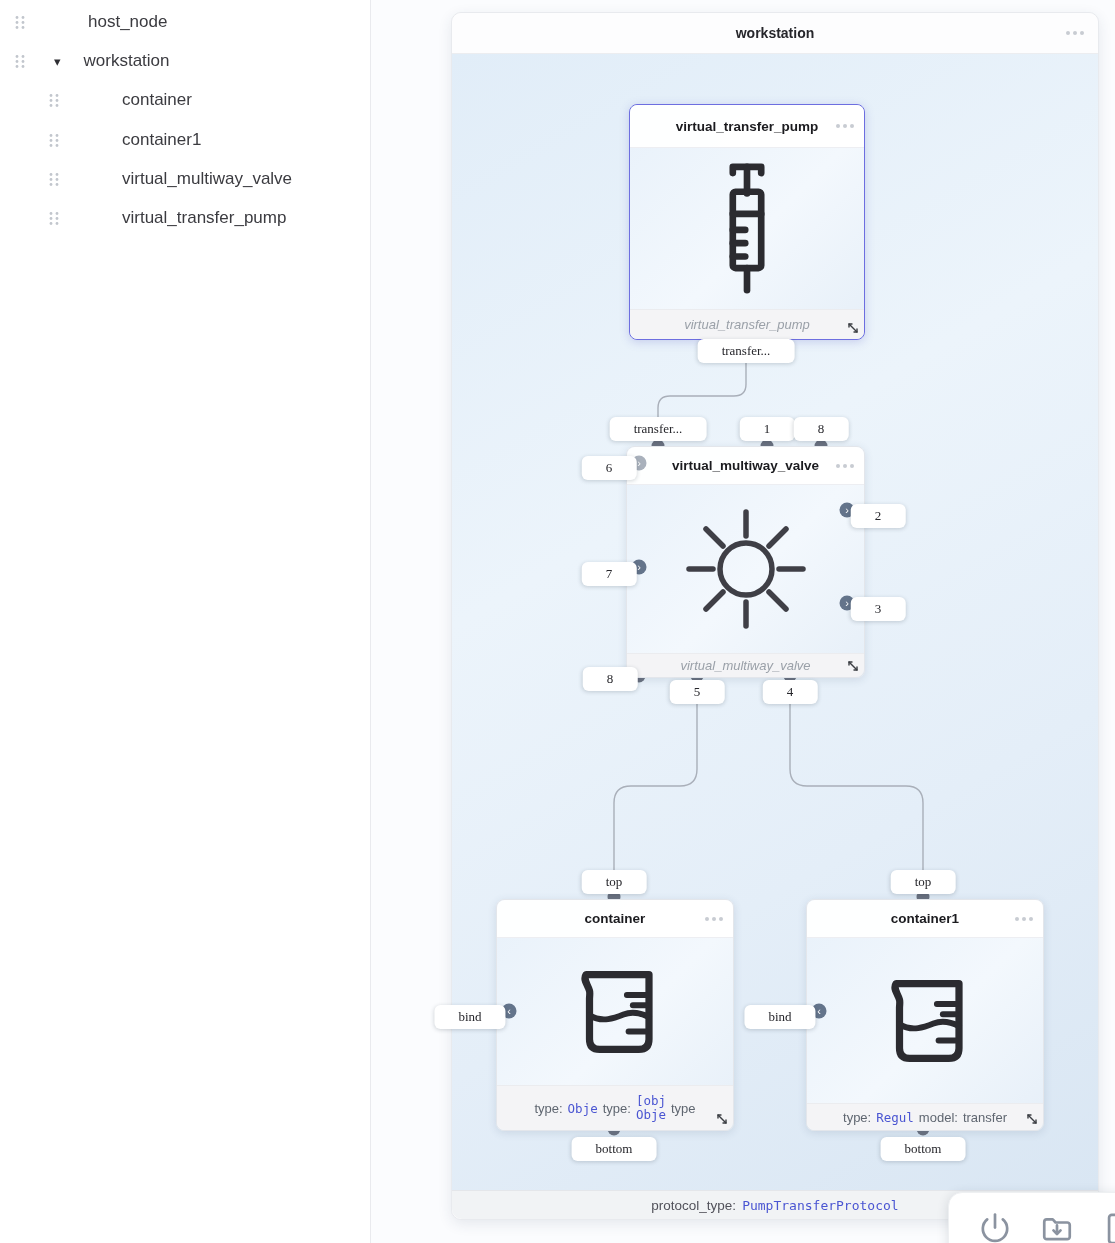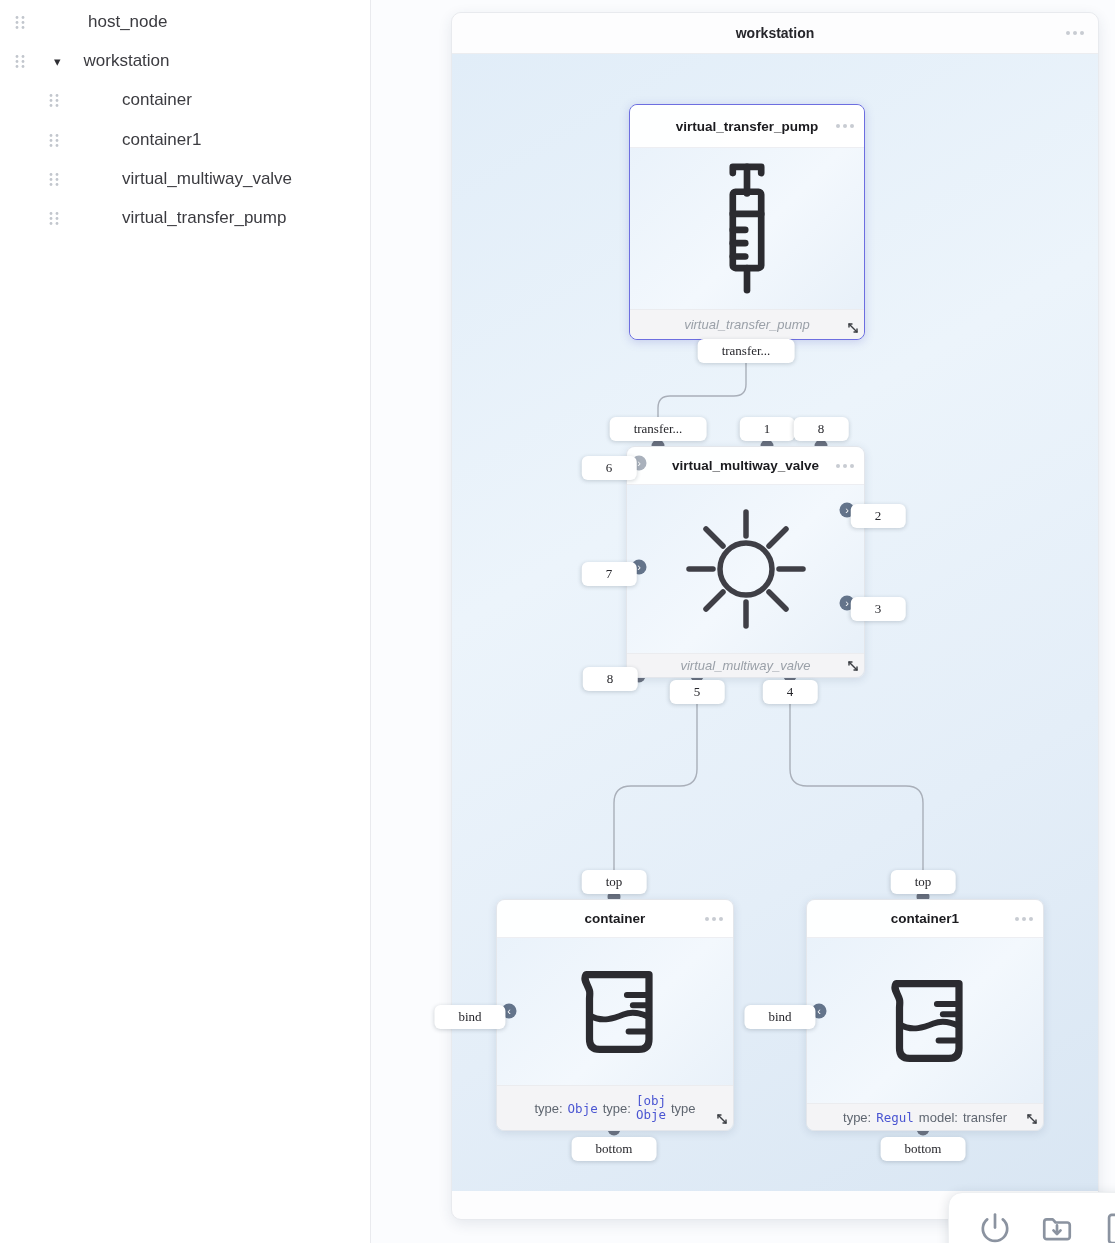--- a/index.html
+++ b/index.html
@@ -375,20 +375,24 @@
       <div class="port-label" style="left:471px;top:1136px;">bottom</div>
 
       <div class="panel-header">
         <span class="panel-title">workstation</span>
         <div class="ellipsis" style="position:absolute;right:14px;">
             <i></i>
             <i></i>
             <i></i>
           </div>
       </div>
+      <div class="panel-footer">
+        <span>protocol_type:</span>
+        <span class="code" style="font-size:13px;">PumpTransferProtocol</span>
+      </div>
     </div>
 
     <div class="toolbar">
       <div class="tool-btn">
         <svg width="34" height="34" viewBox="0 0 24 24">
           <path d="M17.5 5.2 a 8.6 8.6 0 1 1 -11 0"></path>
           <path d="M12 1.8 V11"></path>
         </svg>
       </div>
       <div class="tool-btn">

